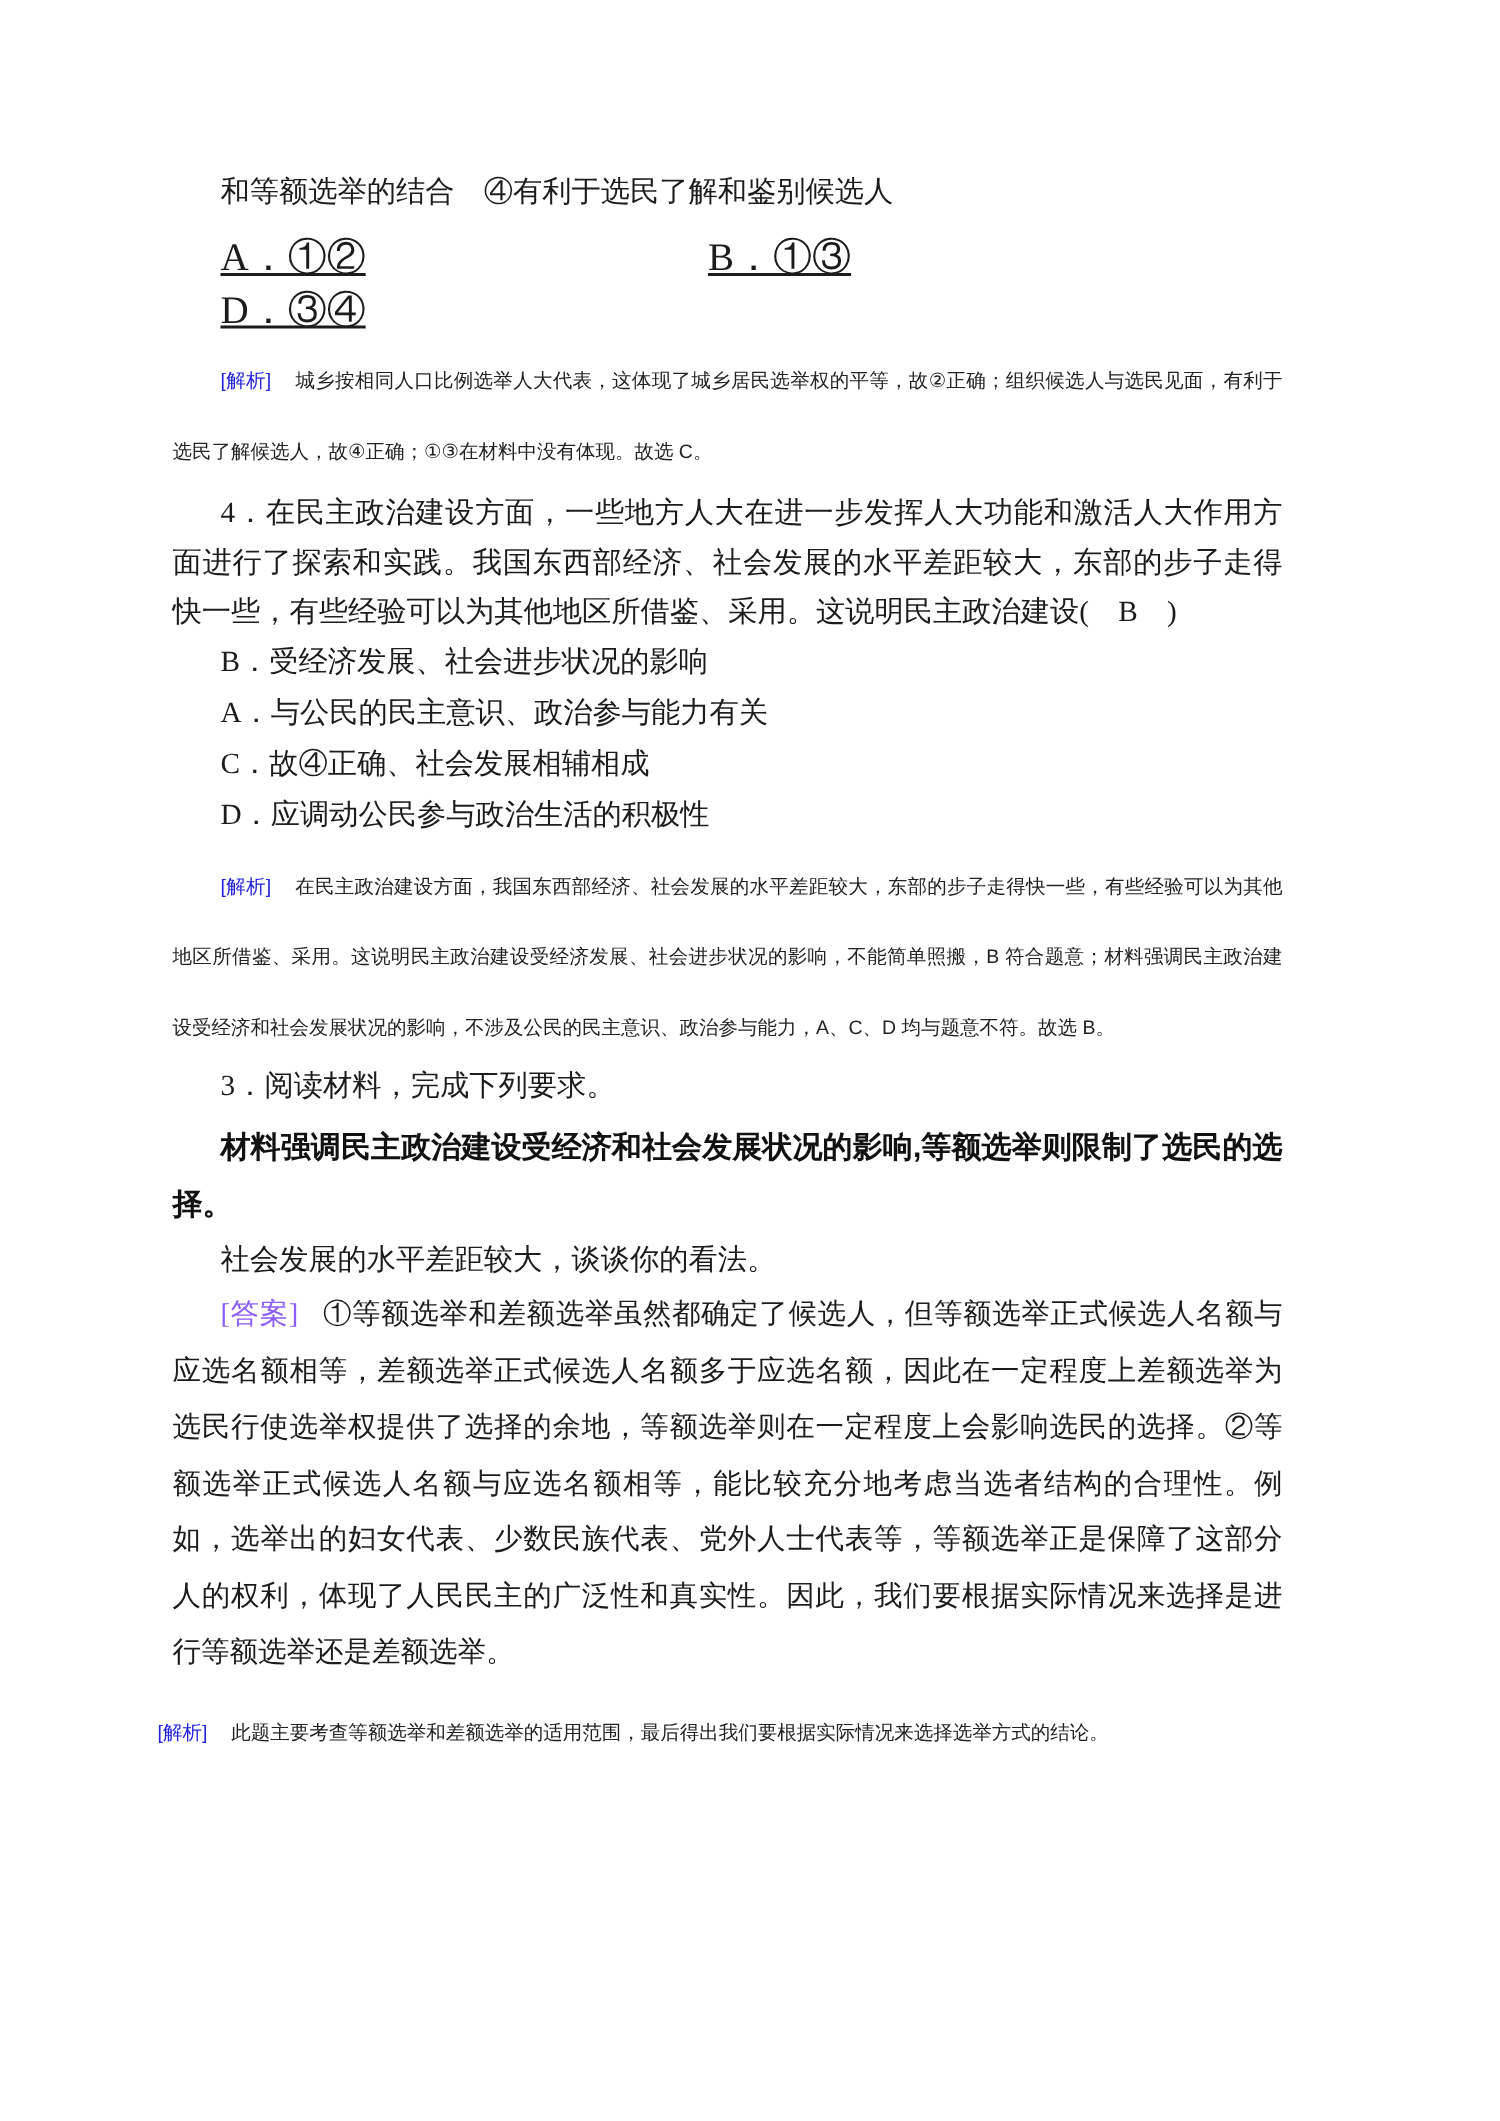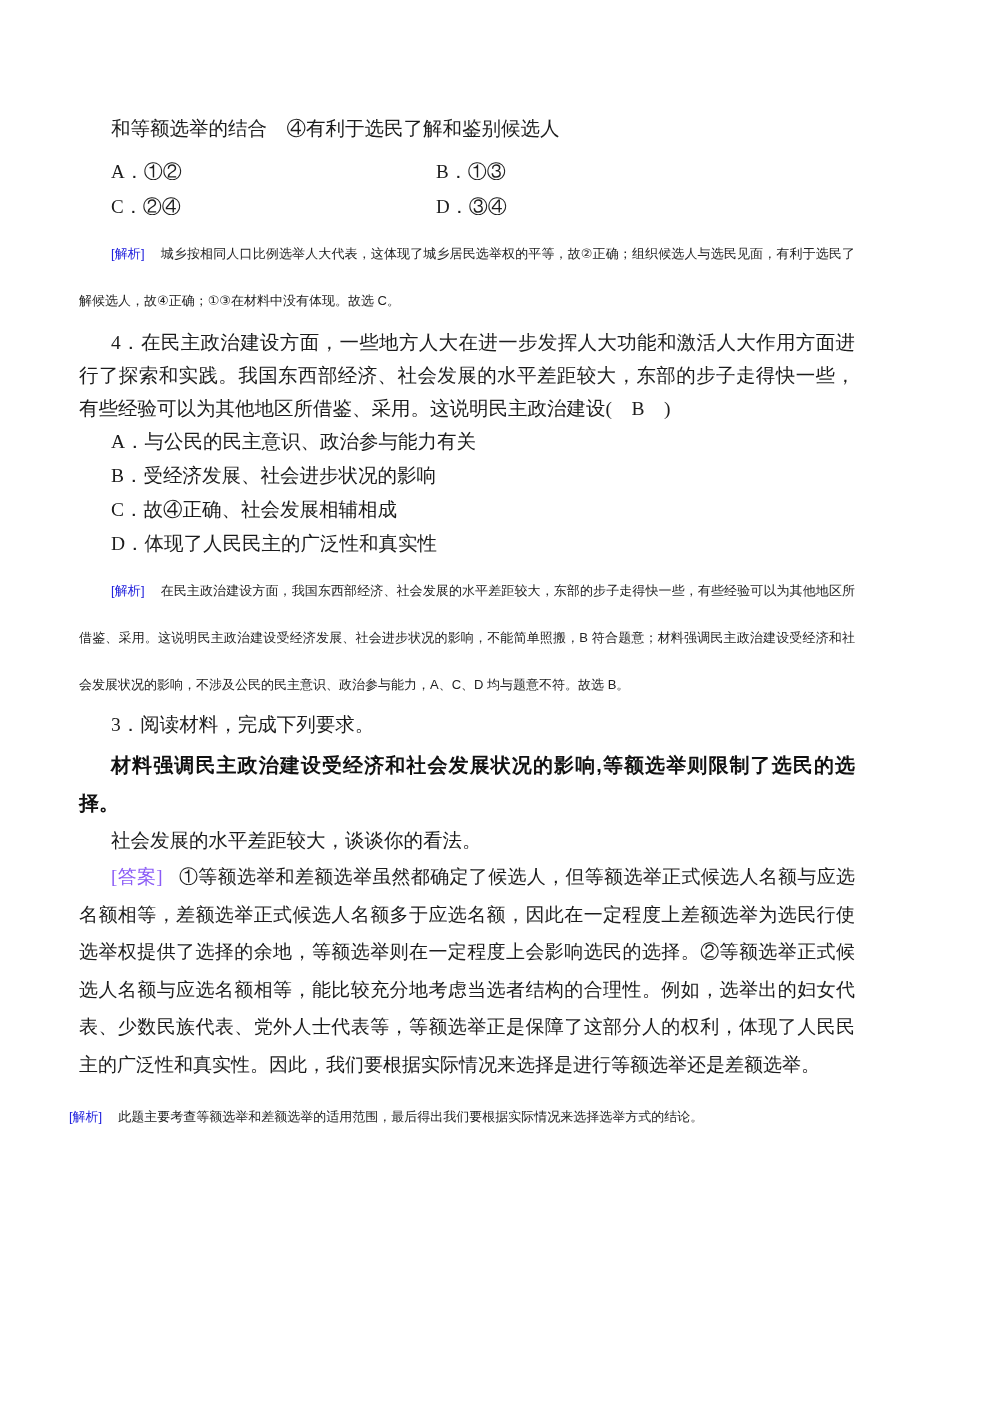--- a/index.html
+++ b/index.html
@@ -6,21 +6,21 @@
     margin: 0;
     padding: 0;
     background: #ffffff;
   }
   .page {
     position: relative;
     width: 1000px;
     height: 1414px;
     background: #ffffff;
     box-sizing: border-box;
-    padding: 112px 145px 0 79px;
+    padding: 112px 145px 0 115px;
     color: #1a1a1a;
     font-family: "Liberation Serif", "DejaVu Serif", serif;
   }
   p { margin: 0; }
 
   .serif {
     font-family: "Liberation Serif", "DejaVu Serif", serif;
     font-size: 19.5px;
     line-height: 34px;
     color: #1c1c1c;
@@ -30,23 +30,24 @@
 
   
   .options-grid {
     display: grid;
     grid-template-columns: 325px 1fr;
     padding-left: 32px;
     margin-top: 8px;
   }
   .options-grid span {
     font-family: "Liberation Serif", "DejaVu Serif", serif;
-    font-size: 19px;
+    font-size: 26px;
     line-height: 35px;
     color: #1c1c1c;
+    text-decoration: underline;
   }
 
   
   .jiexi {
     font-family: "Liberation Sans", "DejaVu Sans", sans-serif;
     font-size: 13px;
     line-height: 47px;
     color: #222222;
     text-align: justify;
     margin-top: 6px;
@@ -109,33 +110,32 @@
 </head>
 <body>
 
 <div class="page">
 
   <p class="serif indent">和等额选举的结合　④有利于选民了解和鉴别候选人</p>
 
   <div class="options-grid">
     <span>A．①②</span>
     <span>B．①③</span>
-    <span>C．②④</span>
     <span>D．③④</span>
   </div>
 
   <p class="jiexi indent"><span class="jiexi-label">[解析]</span><span>城乡按相同人口比例选举人大代表，这体现了城乡居民选举权的平等，故②正确；组织候选人与选民见面，有利于选民了解候选人，故④正确；①③在材料中没有体现。故选 C。</span></p>
 
   <p class="serif indent q5-stem">4．在民主政治建设方面，一些地方人大在进一步发挥人大功能和激活人大作用方面进行了探索和实践。我国东西部经济、社会发展的水平差距较大，东部的步子走得快一些，有些经验可以为其他地区所借鉴、采用。这说明民主政治建设(　B　)</p>
 
   <div class="options-col">
+    <p>B．受经济发展、社会进步状况的影响</p>
     <p>A．与公民的民主意识、政治参与能力有关</p>
-    <p>B．受经济发展、社会进步状况的影响</p>
     <p>C．故④正确、社会发展相辅相成</p>
-    <p>D．体现了人民民主的广泛性和真实性</p>
+    <p>D．应调动公民参与政治生活的积极性</p>
   </div>
 
   <p class="jiexi indent"><span class="jiexi-label">[解析]</span><span>在民主政治建设方面，我国东西部经济、社会发展的水平差距较大，东部的步子走得快一些，有些经验可以为其他地区所借鉴、采用。这说明民主政治建设受经济发展、社会进步状况的影响，不能简单照搬，B 符合题意；材料强调民主政治建设受经济和社会发展状况的影响，不涉及公民的民主意识、政治参与能力，A、C、D 均与题意不符。故选 B。</span></p>
 
 
   <p class="serif indent">3．阅读材料，完成下列要求。</p>
 
   <p class="material">材料强调民主政治建设受经济和社会发展状况的影响,等额选举则限制了选民的选择。</p>
 
   <p class="serif indent prompt-line">社会发展的水平差距较大，谈谈你的看法。</p>

